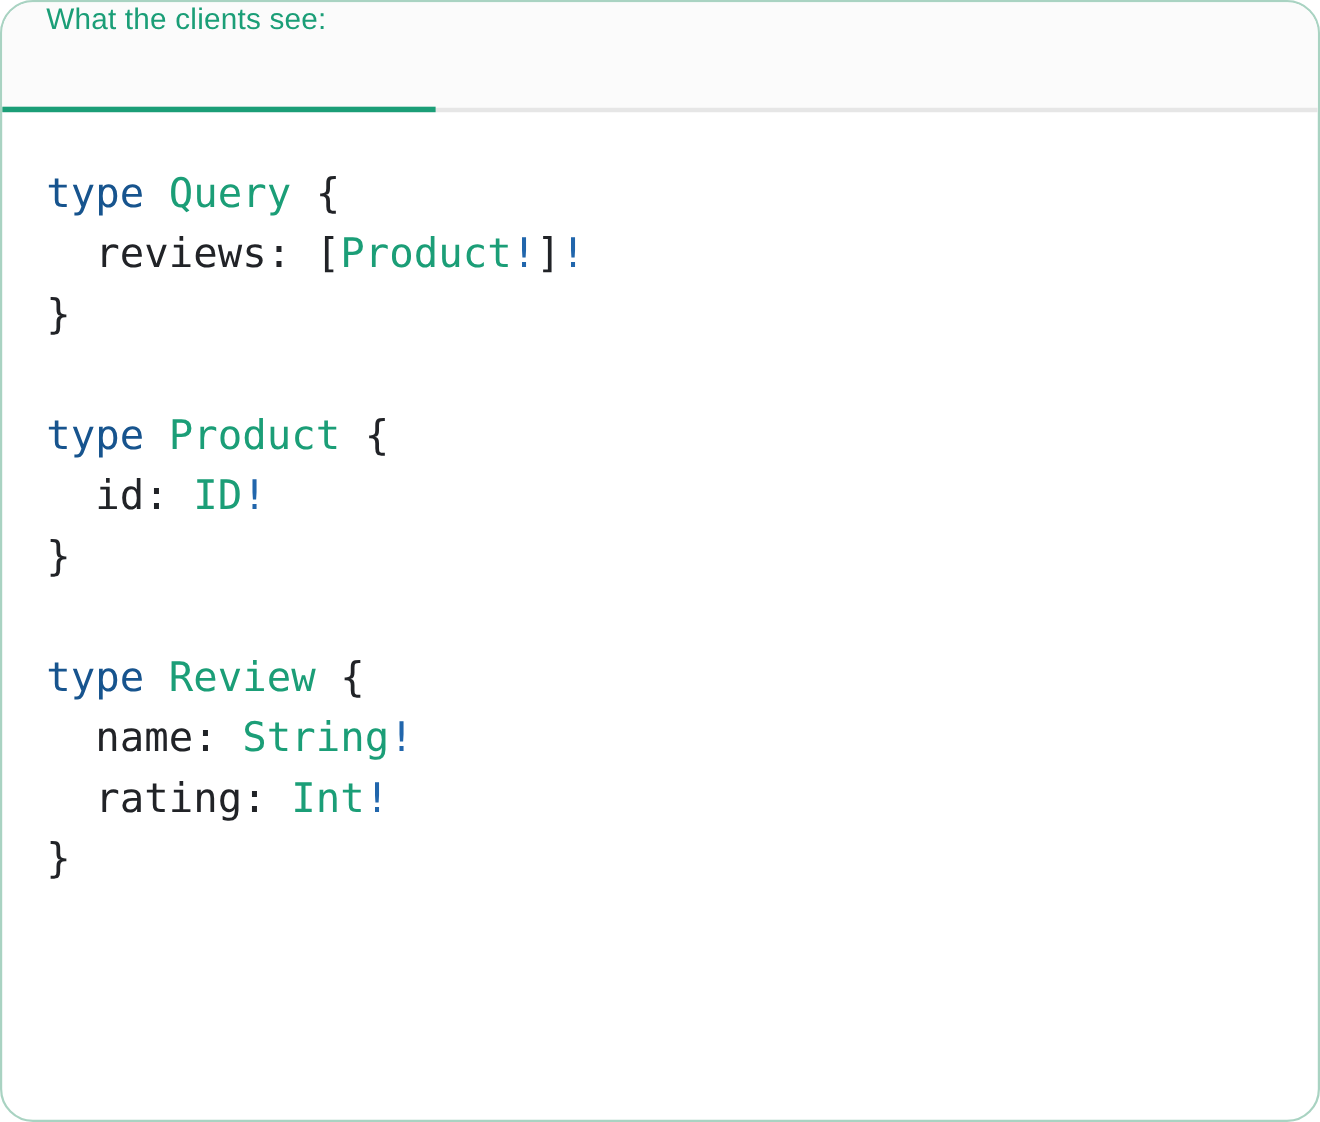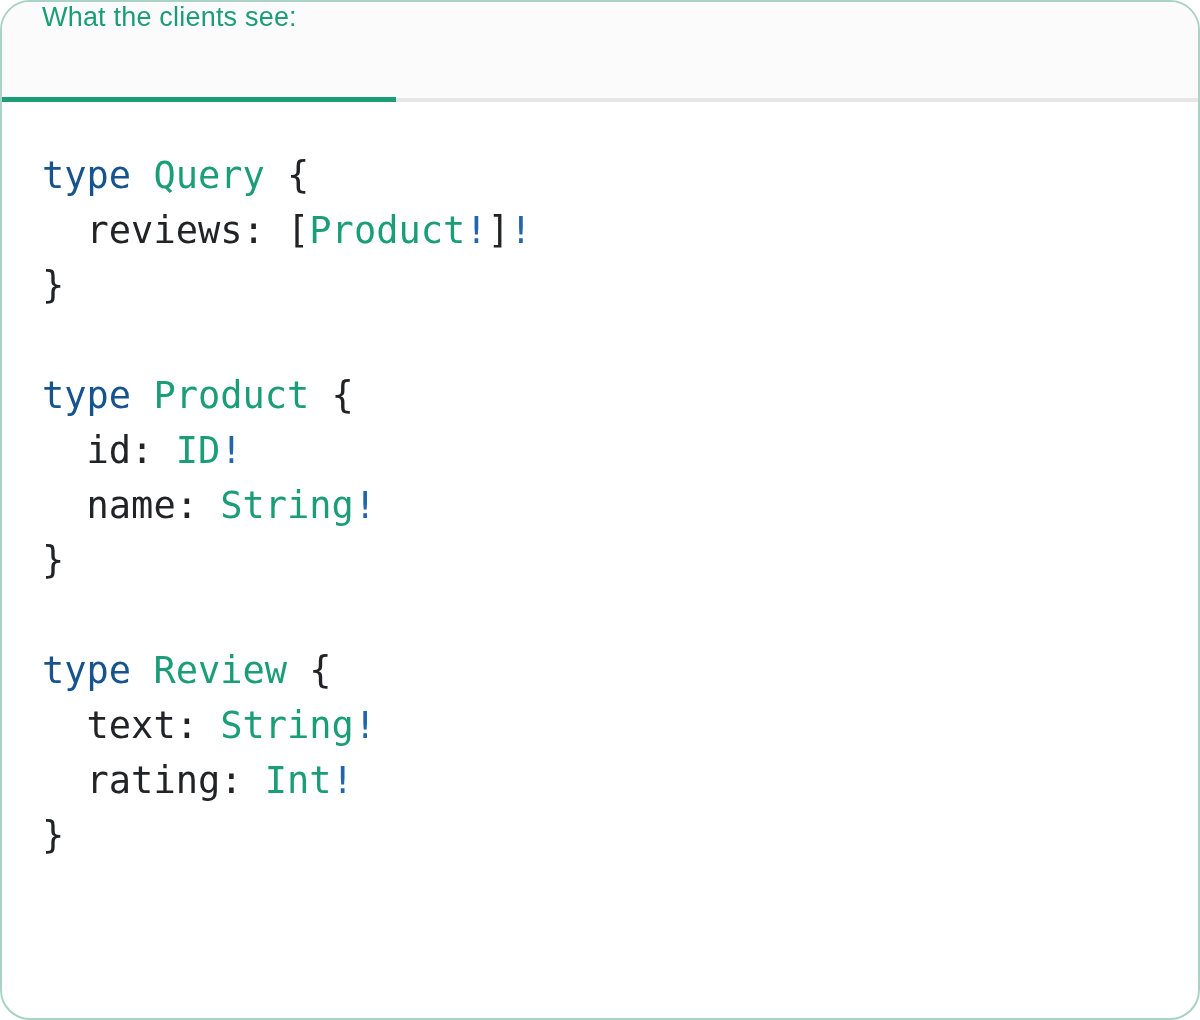--- a/index.html
+++ b/index.html
@@ -77,21 +77,20 @@
     <div class="active-indicator"></div>
   </div>
 
   <div class="code-area">
       <div class="code-line"><span class="tok-kw">type </span><span class="tok-ty">Query </span><span class="tok-pu">{</span></div>
       <div class="code-line"><span class="tok-pl">  reviews: </span><span class="tok-pu">[</span><span class="tok-ty">Product</span><span class="tok-bang">!</span><span class="tok-pu">]</span><span class="tok-bang">!</span></div>
       <div class="code-line"><span class="tok-pu">}</span></div>
       <div class="code-line"></div>
       <div class="code-line"><span class="tok-kw">type </span><span class="tok-ty">Product </span><span class="tok-pu">{</span></div>
       <div class="code-line"><span class="tok-pl">  id: </span><span class="tok-ty">ID</span><span class="tok-bang">!</span></div>
-      <div class="code-line"><span class="tok-pl">  name: </span><span class="tok-ty">String</span><span class="tok-bang">!</span></div>
       <div class="code-line"><span class="tok-pu">}</span></div>
       <div class="code-line"></div>
       <div class="code-line"><span class="tok-kw">type </span><span class="tok-ty">Review </span><span class="tok-pu">{</span></div>
-      <div class="code-line"><span class="tok-pl">  text: </span><span class="tok-ty">String</span><span class="tok-bang">!</span></div>
+      <div class="code-line"><span class="tok-pl">  name: </span><span class="tok-ty">String</span><span class="tok-bang">!</span></div>
       <div class="code-line"><span class="tok-pl">  rating: </span><span class="tok-ty">Int</span><span class="tok-bang">!</span></div>
       <div class="code-line"><span class="tok-pu">}</span></div>
     </div>
 </div>
 
 </body></html>

